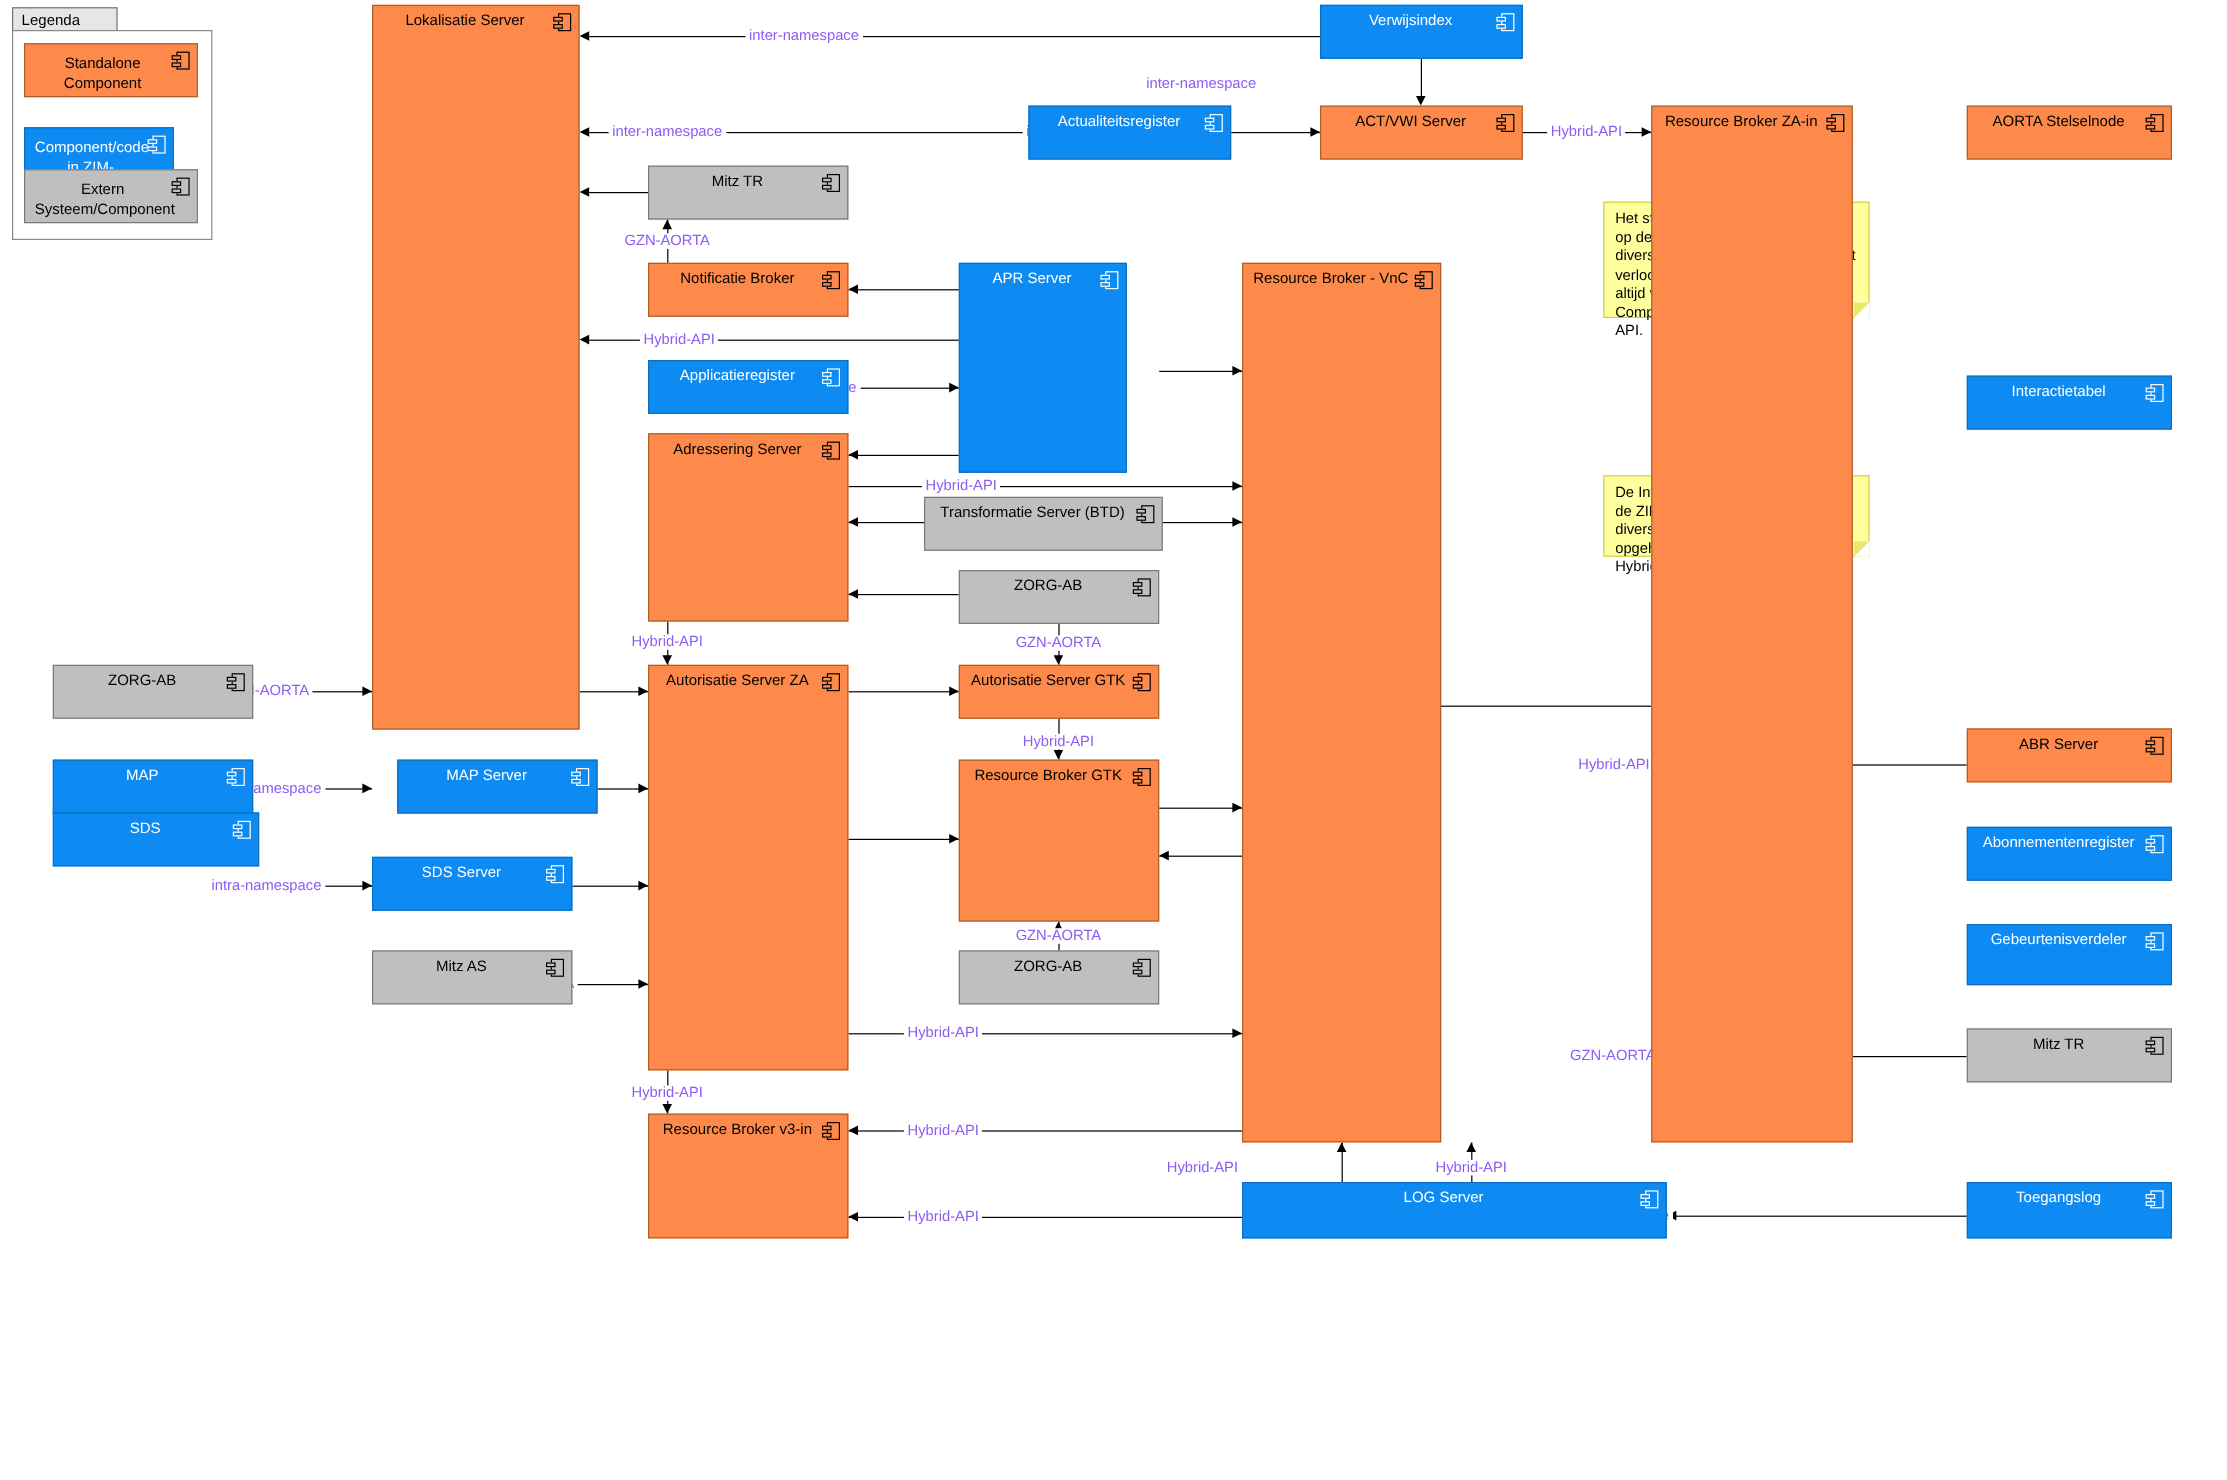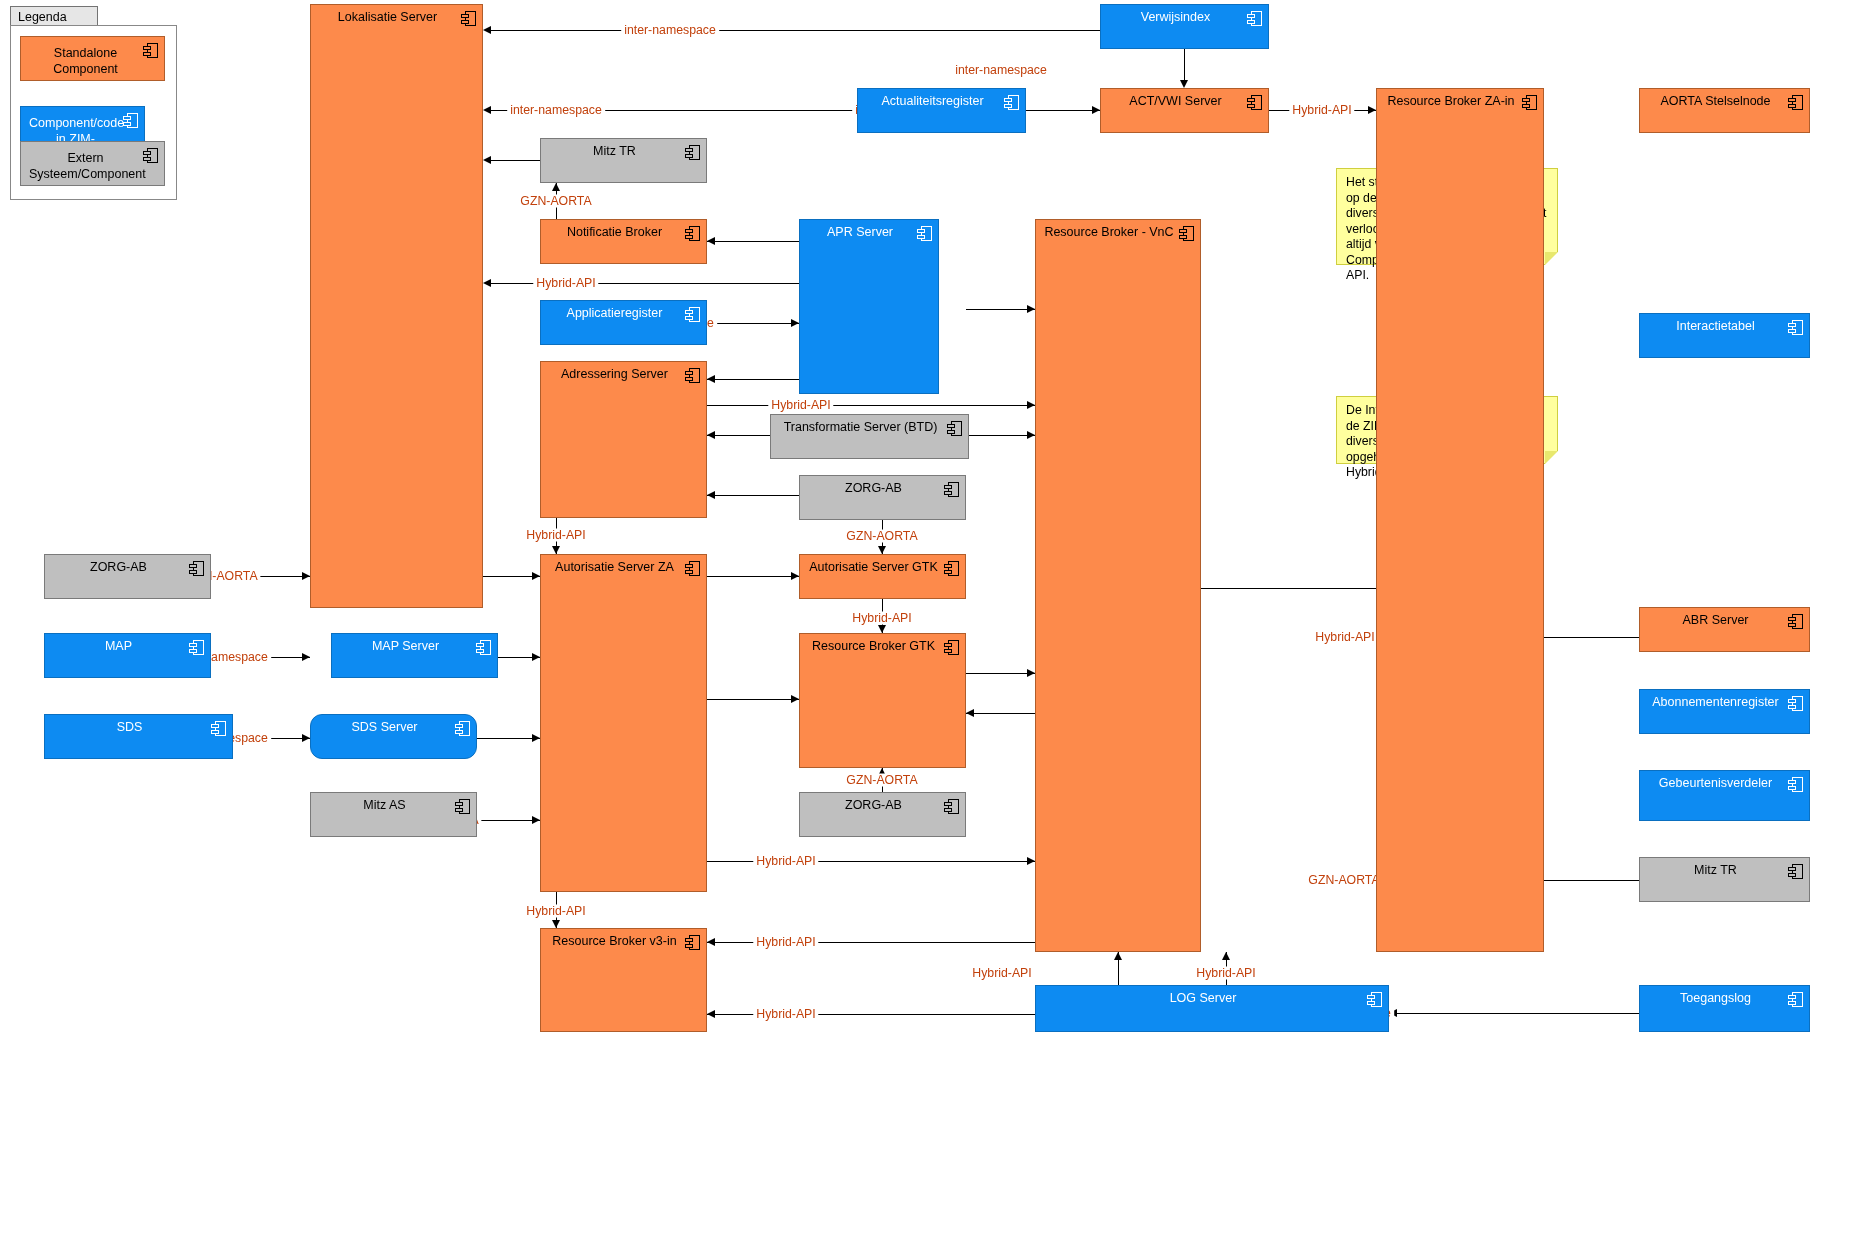--- a/index.html
+++ b/index.html
@@ -40,21 +40,21 @@
   .note-box{position:absolute;box-sizing:border-box;background:#FFFF9E;
             border:1px solid #cfcf3f;padding:6px 9px;line-height:15.5px;font-size:12.3px;}
   .note-fold{position:absolute;width:0;height:0;border-left:13px solid #e8e86e;
              border-bottom:13px solid #ffffff;}
 
   
   .ln{position:absolute;background:#000;}
   .lnh{height:1px;}
   .lnv{width:1px;}
   .lbl{position:absolute;background:#fff;padding:0 3px;font-size:12.3px;
-       line-height:13px;white-space:nowrap;color:#c2410c;}
+       line-height:13px;white-space:nowrap;color:#8b5cf6;}
   .lbl.c{transform:translate(-50%,-50%);}
   .ar{position:absolute;width:0;height:0;}
   .ar.r{border-top:4.5px solid transparent;border-bottom:4.5px solid transparent;border-left:8px solid #000;}
   .ar.l{border-top:4.5px solid transparent;border-bottom:4.5px solid transparent;border-right:8px solid #000;}
   .ar.d{border-left:4.5px solid transparent;border-right:4.5px solid transparent;border-top:8px solid #000;}
   .ar.u{border-left:4.5px solid transparent;border-right:4.5px solid transparent;border-bottom:8px solid #000;}
 </style>
 </head>
 <body>
 
@@ -479,30 +479,30 @@
 
   <div class="node blue" style="left:1639px;top:689px;width:171px;height:45px;">
     <span class="cap">Abonnementenregister</span>
     <span class="cicon">
         <i class="body"></i>
         <i class="t1"></i>
         <i class="t2"></i>
       </span>
   </div>
 
-  <div class="node blue" style="left:44px;top:714px;width:189px;height:45px;">
+  <div class="node blue" style="left:44px;top:677px;width:172px;height:45px;">
     <span class="cap">SDS</span>
     <span class="cicon">
         <i class="body"></i>
         <i class="t1"></i>
         <i class="t2"></i>
       </span>
   </div>
 
-  <div class="node blue" style="left:310px;top:714px;width:167px;height:45px;border-radius:12px;">
+  <div class="node blue" style="left:310px;top:714px;width:167px;height:45px;">
     <span class="cap">SDS Server</span>
     <span class="cicon">
         <i class="body"></i>
         <i class="t1"></i>
         <i class="t2"></i>
       </span>
   </div>
 
   <div class="node blue" style="left:1639px;top:770px;width:171px;height:51px;">
     <span class="cap">Gebeurtenisverdeler</span>

